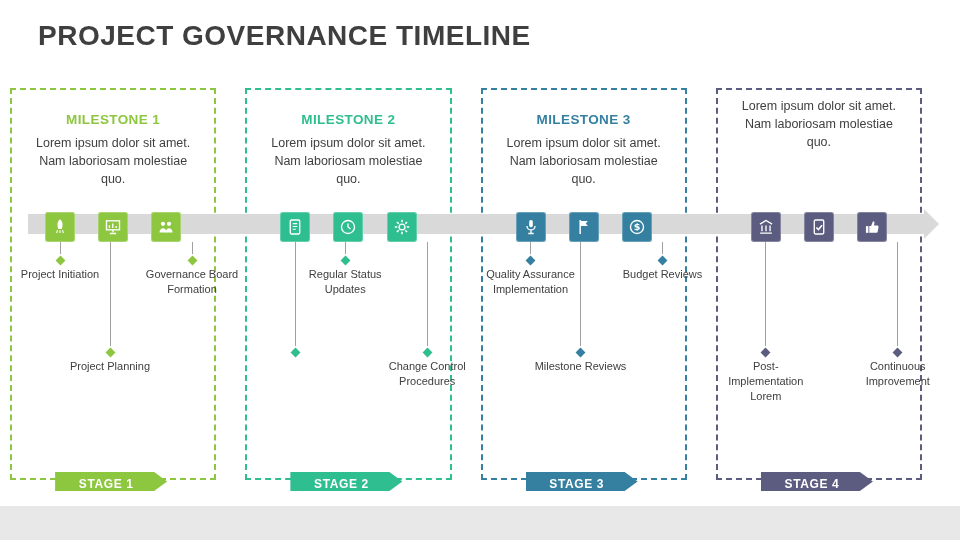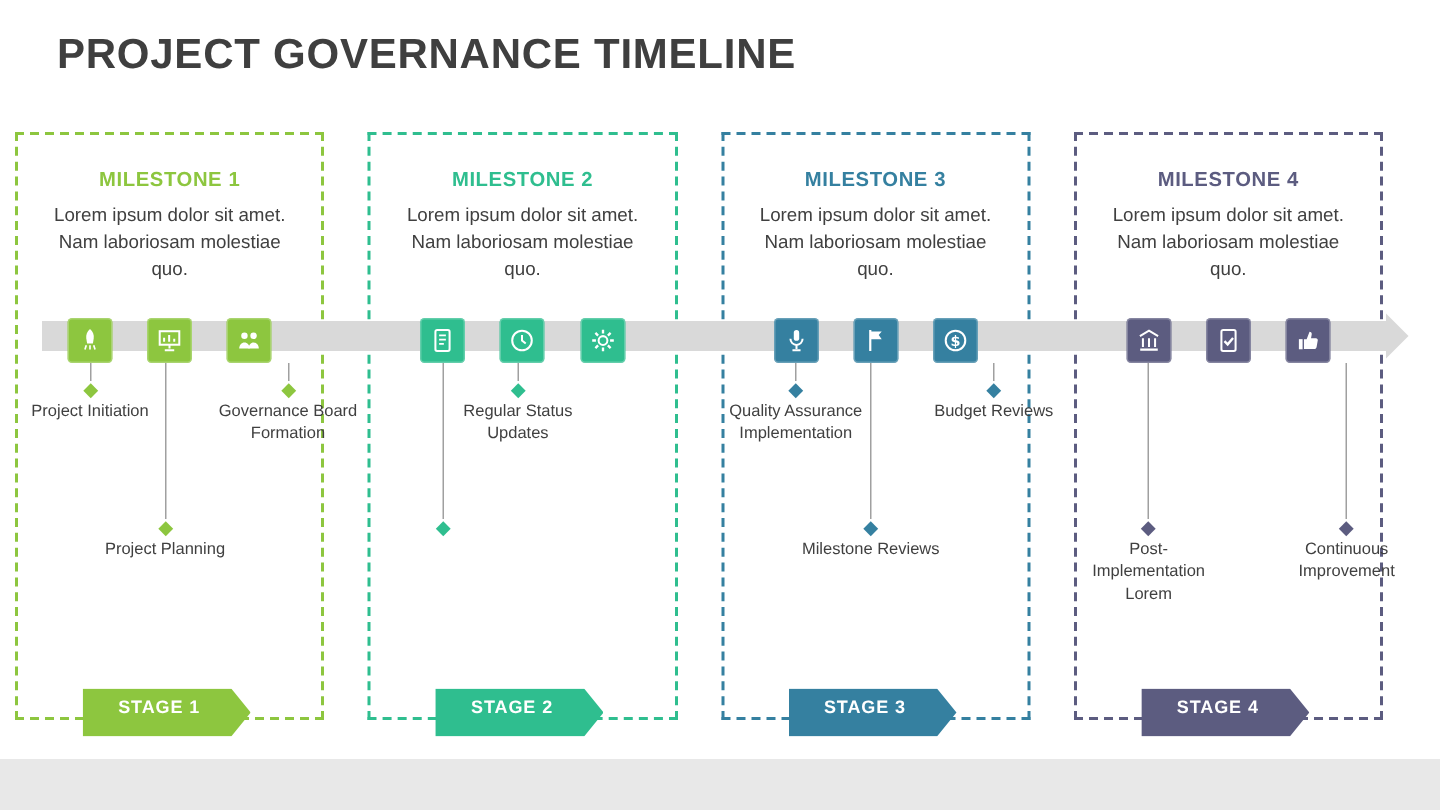--- a/index.html
+++ b/index.html
@@ -29,21 +29,21 @@
         box-shadow:inset 0 0 0 1px rgba(255,255,255,.25);}
 
   .item{position:absolute;top:152px;width:100px;text-align:center;z-index:2;}
   .p0{left:-2px}.p1{left:48px}.p2{left:130px}
   .stem{width:0;border-left:1px solid #A0A0A0;margin:0 auto;}
   .upper .stem{height:12px}
   .lower .stem{height:104px}
   .diamond{width:7px;height:7px;margin:3px auto;transform:rotate(45deg);}
   .il{font-size:11px;line-height:1.38;color:#404040;margin-top:3px;}
 
-  .ribbon{position:absolute;bottom:-13px;left:50%;margin-left:-58px;width:112px;height:32px;z-index:3;
+  .ribbon{position:absolute;bottom:-13px;left:50%;margin-left:-58px;width:112px;height:19px;z-index:3;
           color:#fff;font-size:12px;font-weight:bold;letter-spacing:.6px;line-height:25px;
           text-align:center;padding-right:10px;box-sizing:border-box;
           clip-path:polygon(0 0,calc(100% - 13px) 0,100% 50%,calc(100% - 13px) 100%,0 100%);}
 </style>
 </head>
 <body>
 
 <div class="slide">
   <div class="bottom-strip"></div>
   <div class="title">PROJECT GOVERNANCE TIMELINE</div>
@@ -122,20 +122,25 @@
       </div>
       <div class="item lower p0">
         <div class="stem"></div>
         <div class="diamond g2"></div>
       </div>
       <div class="item upper p1">
         <div class="stem"></div>
         <div class="diamond g2"></div>
         <div class="il">Regular Status Updates</div>
       </div>
+      <div class="item lower p2">
+        <div class="stem"></div>
+        <div class="diamond g2"></div>
+        <div class="il">Change Control Procedures</div>
+      </div>
       <div class="ribbon g2">STAGE 2</div>
     </div>
 
     <div class="col b3">
       <div class="m-head t3">MILESTONE 3</div>
       <div class="m-desc">Lorem ipsum dolor sit amet. Nam laboriosam molestiae quo.</div>
       <div class="icon-row">
         <div class="tile g3">
           <svg viewBox="0 0 16 16" width="18" height="18">
               <rect x="6.4" y="1.8" width="3.2" height="6.4" rx="1.6" fill="#fff"></rect>
@@ -168,21 +173,20 @@
       </div>
       <div class="item upper p2">
         <div class="stem"></div>
         <div class="diamond g3"></div>
         <div class="il">Budget Reviews</div>
       </div>
       <div class="ribbon g3">STAGE 3</div>
     </div>
 
     <div class="col b4">
-      <div class="m-head t4">MILESTONE 4</div>
       <div class="m-desc">Lorem ipsum dolor sit amet. Nam laboriosam molestiae quo.</div>
       <div class="icon-row">
         <div class="tile g4">
           <svg viewBox="0 0 16 16" width="18" height="18">
               <path fill="none" stroke="#fff" stroke-width="1.2" d="M2.6 5.4 8 2.2l5.4 3.2"></path>
               <path stroke="#fff" stroke-width="1.2" d="M4.4 6.6v5.2M8 6.6v5.2M11.6 6.6v5.2M2.8 13.4h10.4"></path>
             </svg>
         </div>
         <div class="tile g4">
           <svg viewBox="0 0 16 16" width="18" height="18">

